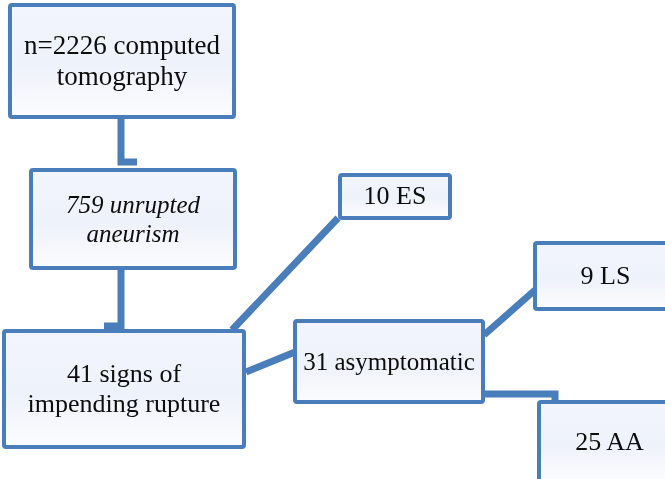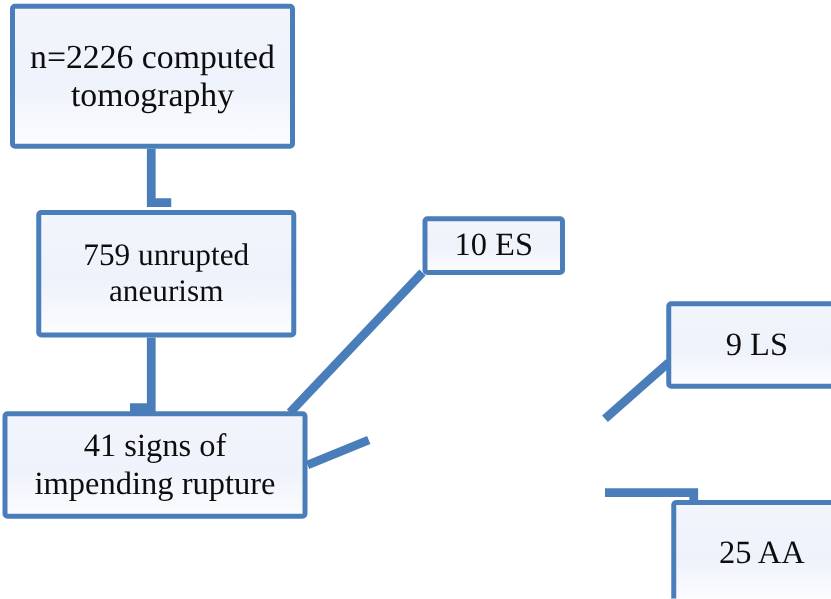--- a/index.html
+++ b/index.html
@@ -27,22 +27,22 @@
     text-align: center;
     color: #0d0d0d;
     line-height: 1.16;
     z-index: 3;
   }
   .node span {
     display: block;
     padding: 0 6px;
   }
   #node-ct        { left: 8px;   top: 3px;    width: 228px; height: 116px; font-size: 27px; }
-  #node-aneurism  { left: 29px;  top: 168px;  width: 208px; height: 102px; font-size: 25px; }
-  #node-signs     { left: 2px;   top: 329px;  width: 244px; height: 86px; font-size: 26px; }
+  #node-aneurism  { left: 29px;  top: 168px;  width: 208px; height: 102px; font-size: 25px; font-style: italic; }
+  #node-signs     { left: 2px;   top: 329px;  width: 244px; height: 120px; font-size: 26px; }
   #node-es        { left: 338px; top: 173px;  width: 114px; height: 47px;  font-size: 26px; }
   #node-asympt    { left: 293px; top: 319px;  width: 192px; height: 85px;  font-size: 25px; }
   #node-ls        { left: 533px; top: 241px;  width: 145px; height: 70px;  font-size: 26px; }
   #node-aa        { left: 537px; top: 400px;  width: 145px; height: 84px;  font-size: 26px; }
 
   #edge-layer {
     position: absolute;
     left: 0; top: 0;
     width: 665px;
     height: 479px;
@@ -74,20 +74,23 @@
   </div>
 
   <div class="node" id="node-signs">
     <span>41 signs of impending rupture</span>
   </div>
 
   <div class="node" id="node-es">
     <span>10 ES</span>
   </div>
 
+  <div class="node" id="node-asympt">
+    <span>31 asymptomatic</span>
+  </div>
 
   <div class="node" id="node-ls">
     <span>9 LS</span>
   </div>
 
   <div class="node" id="node-aa">
     <span>25 AA</span>
   </div>
 
 </div>

